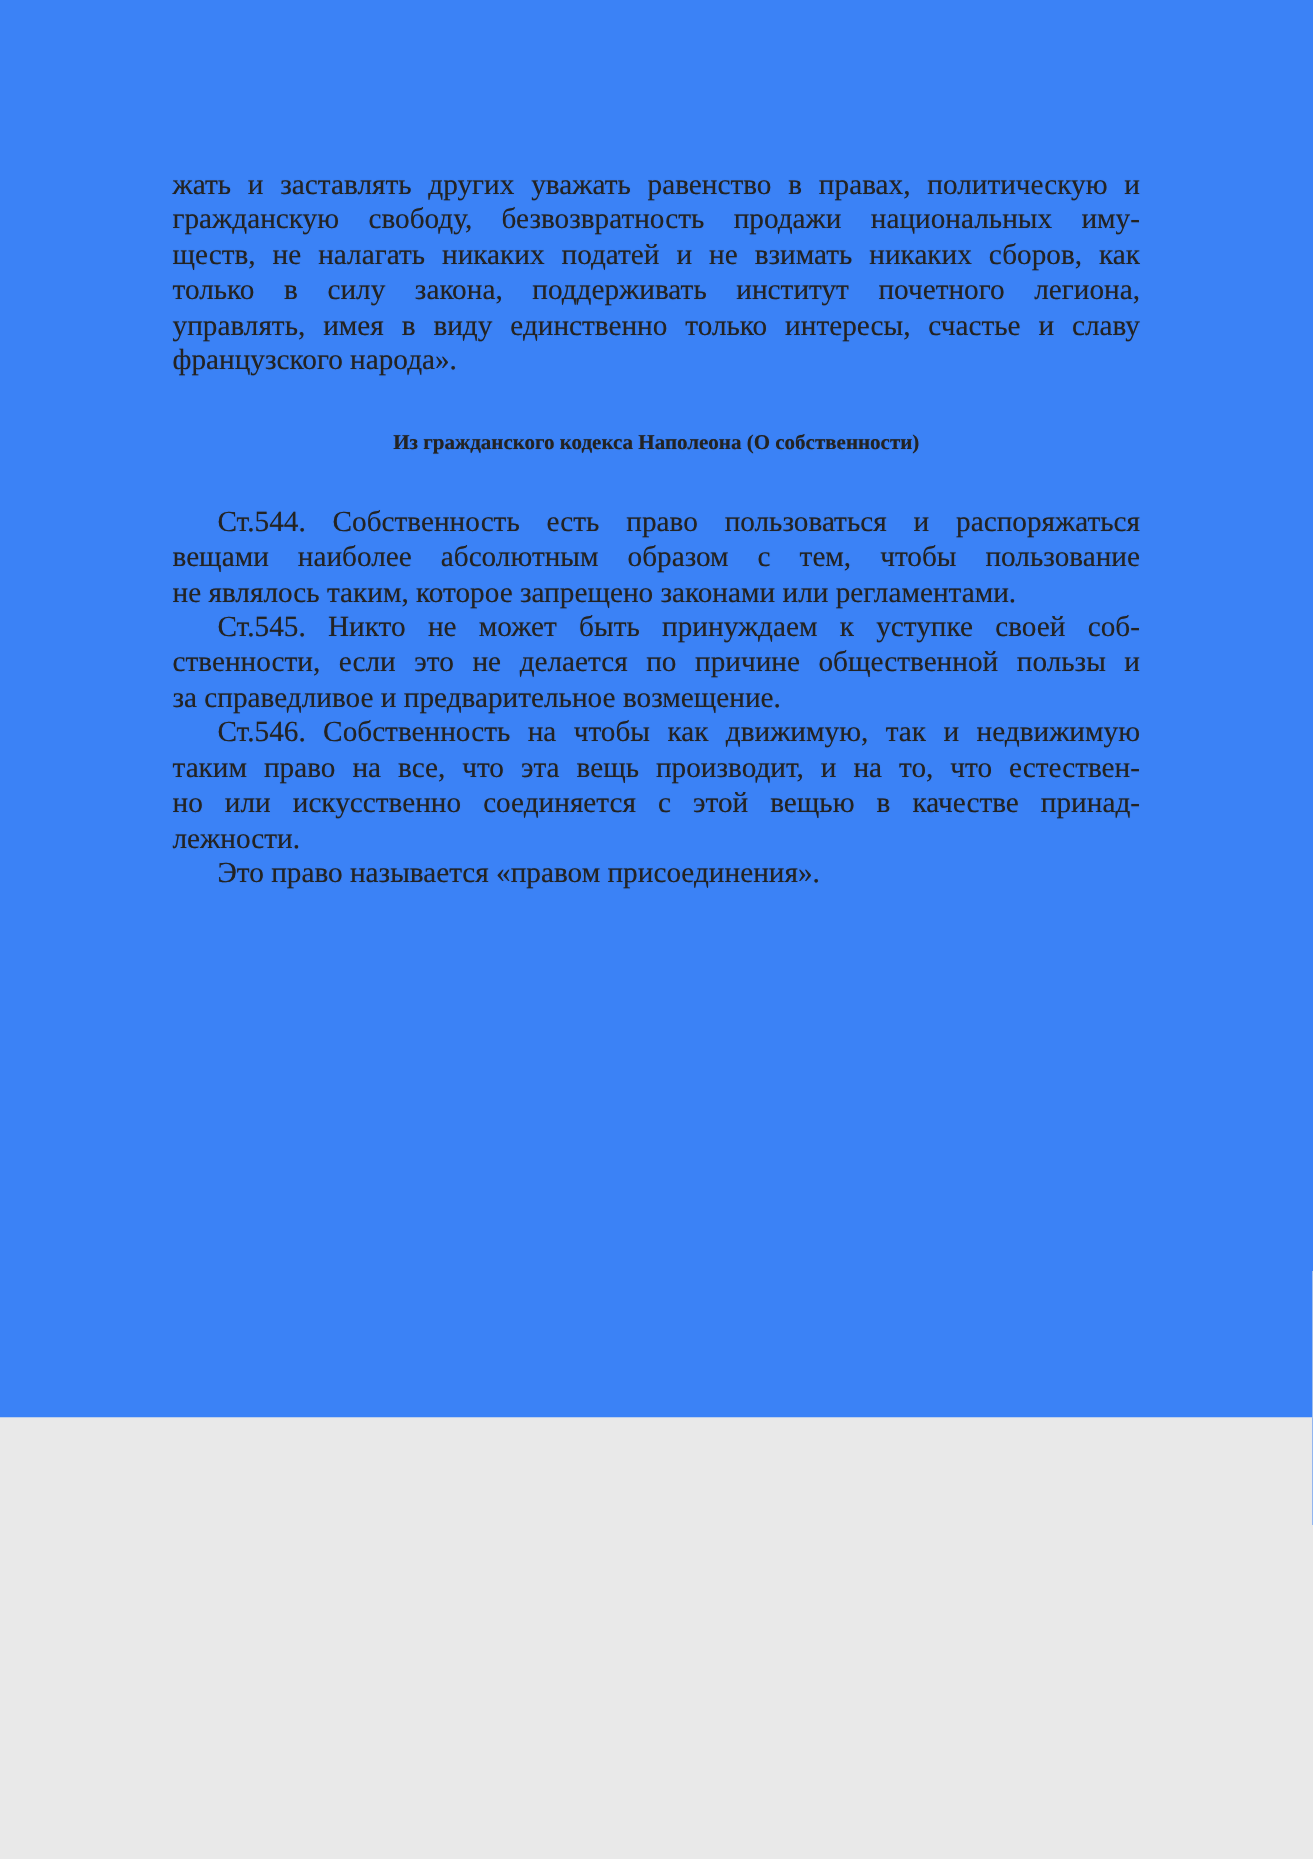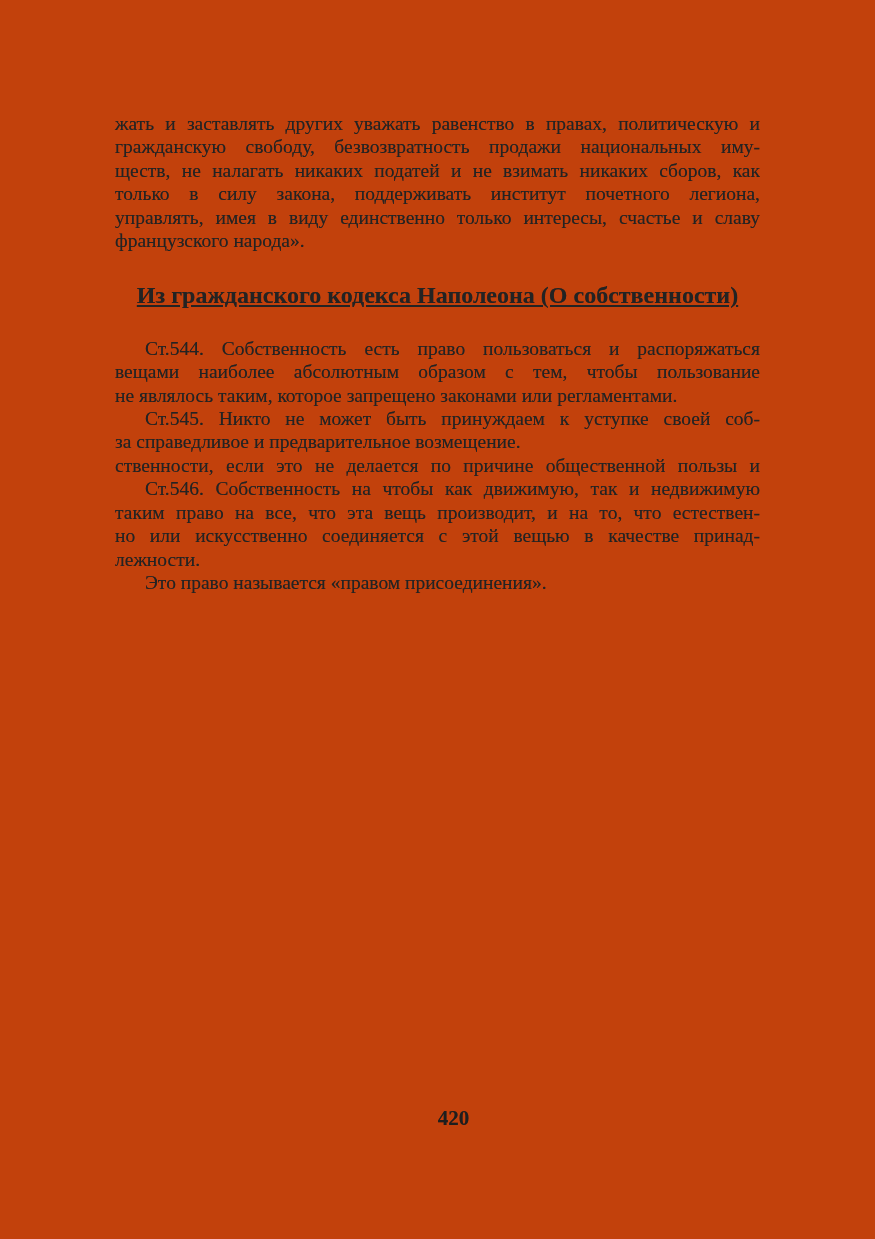--- a/index.html
+++ b/index.html
@@ -3,22 +3,22 @@
 <meta charset="utf-8">
 <style>
   html, body {
     margin: 0;
     padding: 0;
     background: #e9e9e9;
   }
   .page {
     position: relative;
     width: 875px;
-    height: 1239px;
-    background: #c2410c;
+    height: 945px;
+    background: #3b82f6;
     overflow: hidden;
     font-family: "Liberation Serif", "DejaVu Serif", serif;
     color: #232323;
   }
   .text-block {
     position: absolute;
     left: 115px;
     top: 112px;
     width: 645px;
     font-size: 19.5px;
@@ -37,25 +37,24 @@
   }
   .line.flush-last {
     text-align-last: left;
   }
   .line.indent {
     text-indent: 30px;
   }
   .heading {
     margin: 32px 0 29px 0;
     padding: 0;
-    font-size: 24px;
+    font-size: 14px;
     line-height: 23.4px;
     font-weight: bold;
     text-align: center;
-    text-decoration: underline;
   }
   .page-number {
     position: absolute;
     top: 1106px;
     left: 0;
     width: 875px;
     text-align: center;
     font-size: 21px;
     line-height: 24px;
     font-weight: bold;
@@ -83,22 +82,22 @@
     <h2 class="heading">Из гражданского кодекса Наполеона (О собственности)</h2>
 
     <p class="para">
       <span class="line indent">Ст.544. Собственность есть право пользоваться и распоряжаться</span>
       <span class="line">вещами наиболее абсолютным образом с тем, чтобы пользование</span>
       <span class="line flush-last">не являлось таким, которое запрещено законами или регламентами.</span>
     </p>
 
     <p class="para">
       <span class="line indent">Ст.545. Никто не может быть принуждаем к уступке своей соб-</span>
+      <span class="line">ственности, если это не делается по причине общественной пользы и</span>
       <span class="line flush-last">за справедливое и предварительное возмещение.</span>
-      <span class="line">ственности, если это не делается по причине общественной пользы и</span>
     </p>
 
     <p class="para">
       <span class="line indent">Ст.546. Собственность на чтобы как движимую, так и недвижимую</span>
       <span class="line">таким право на все, что эта вещь производит, и на то, что естествен-</span>
       <span class="line">но или искусственно соединяется с этой вещью в качестве принад-</span>
       <span class="line flush-last">лежности.</span>
     </p>
 
     <p class="para">

